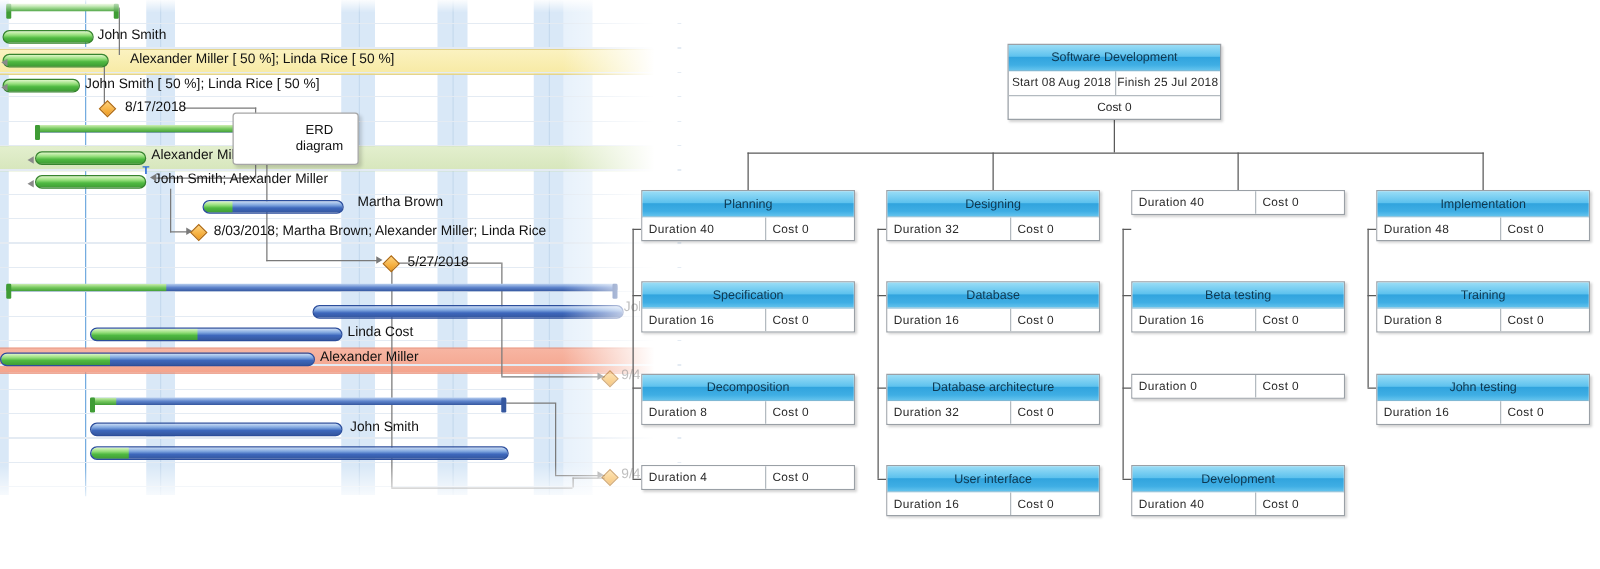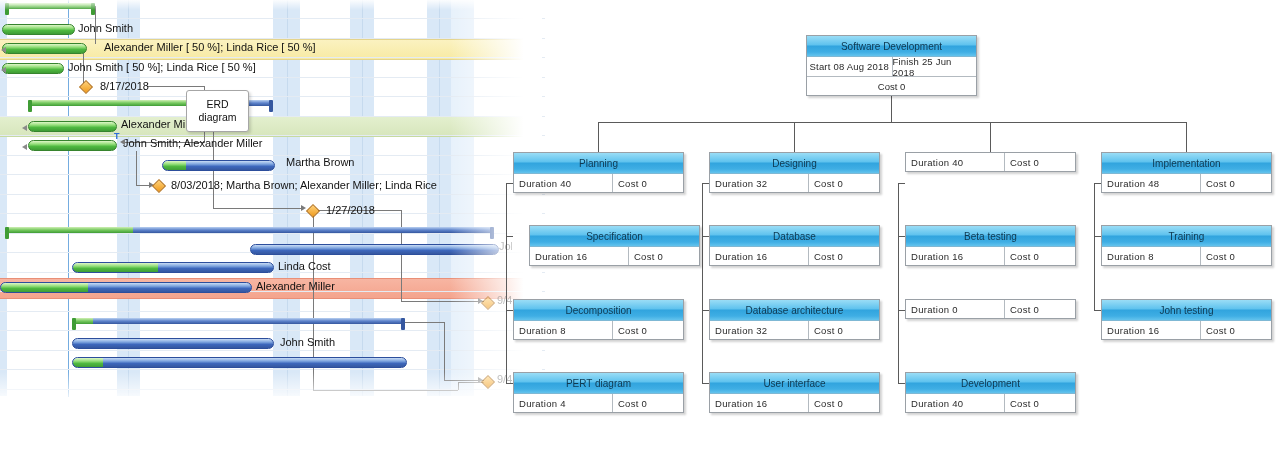--- a/index.html
+++ b/index.html
@@ -37,21 +37,21 @@
   .cl{position:absolute;background:#7a7a7a;z-index:4;}
   .arr{position:absolute;width:0;height:0;z-index:4;}
   .arr.r{border-top:3px solid transparent;border-bottom:3px solid transparent;border-left:5px solid #7a7a7a;}
   .arr.l{border-top:3px solid transparent;border-bottom:3px solid transparent;border-right:5px solid #7a7a7a;}
   .tri-l{position:absolute;width:0;height:0;border-top:3px solid transparent;border-bottom:3px solid transparent;
          border-right:5px solid #8a8a8a;z-index:6;}
   .tmark{position:absolute;font-size:9px;font-weight:bold;color:#2E6DD9;z-index:6;}
   .callout{position:absolute;left:186px;top:90px;width:61px;height:40px;background:#fff;border:1px solid #A6A6A6;
            border-radius:3px;box-shadow:2px 2px 3px rgba(0,0,0,.15);z-index:7;
            display:flex;flex-direction:column;align-items:center;justify-content:center;
-           font-size:10.5px;line-height:1.25;color:#111;}
+           font-size:10.5px;line-height:1.25;color:#111;padding-left:38px;}
   .fade{position:absolute;z-index:8;pointer-events:none;}
   .fadeR{left:450px;top:0;width:92px;height:400px;background:linear-gradient(90deg,rgba(255,255,255,0),#fff 80%);}
   .fadeB{left:0;top:372px;width:545px;height:36px;background:linear-gradient(180deg,rgba(255,255,255,0),#fff 85%);}
   .fadeT{left:0;top:0;width:545px;height:10px;background:linear-gradient(0deg,rgba(255,255,255,0),rgba(255,255,255,.9));}
   
   .wbs{position:absolute;left:0;top:0;width:1280px;height:455px;z-index:10;pointer-events:none;}
   .wl{position:absolute;background:#5a5a5a;z-index:9;}
   .wbox{position:absolute;width:169px;background:#fff;border:1px solid #9AA0A6;
         box-shadow:1.5px 1.5px 2px rgba(0,0,0,.18);z-index:10;pointer-events:auto;}
   .wbox-h{height:20px;display:flex;align-items:center;justify-content:center;font-size:10px;color:#0E3850;
@@ -151,21 +151,21 @@
 
     <div class="bar" style="left:162px;top:160px;width:111px">
         <div class="prog" style="width:23px"></div>
       </div>
     <span class="gl" style="left:286px;top:156px">Martha Brown</span>
 
     <div class="ms" style="left:154px;top:181px"></div>
     <span class="gl" style="left:171px;top:179px">8/03/2018; Martha Brown; Alexander Miller; Linda Rice</span>
 
     <div class="ms" style="left:308px;top:206px"></div>
-    <span class="gl" style="left:326px;top:204px">1/27/2018</span>
+    <span class="gl" style="left:326px;top:204px">5/27/2018</span>
 
     <div class="sum" style="left:5px;top:227px;width:489px">
         <div class="prog" style="width:128px"></div>
       </div>
     <div class="hk g" style="left:5px;top:227px"></div>
     <div class="hk b" style="left:490px;top:227px"></div>
 
     <div class="bar" style="left:250px;top:244px;width:247px"></div>
 
     <div class="bar" style="left:72px;top:262px;width:200px">
@@ -233,48 +233,47 @@
     <div class="wl" style="left:898px;top:383px;width:7px;height:1px"></div>
     <div class="wl" style="left:1094px;top:183px;width:1px;height:127px"></div>
     <div class="wl" style="left:1094px;top:183px;width:7px;height:1px"></div>
     <div class="wl" style="left:1094px;top:236px;width:7px;height:1px"></div>
     <div class="wl" style="left:1094px;top:310px;width:7px;height:1px"></div>
 
     <div class="wbox root" style="left:806px;top:35px">
       <div class="wbox-h">Software Development</div>
       <div class="r2">
         <div class="c1">Start 08 Aug 2018</div>
-        <div class="c2">Finish 25 Jun 2018</div>
+        <div class="c2">Finish 25 Jul 2018</div>
       </div>
       <div class="r3">Cost 0</div>
     </div>
 
     <div class="wbox" style="left:513px;top:152px">
       <div class="wbox-h">Planning</div>
       <div class="wbox-r">
           <div class="c1">Duration 40</div>
           <div class="c2">Cost 0</div>
         </div>
     </div>
-    <div class="wbox" style="left:529px;top:225px">
+    <div class="wbox" style="left:513px;top:225px">
       <div class="wbox-h">Specification</div>
       <div class="wbox-r">
           <div class="c1">Duration 16</div>
           <div class="c2">Cost 0</div>
         </div>
     </div>
     <div class="wbox" style="left:513px;top:299px">
       <div class="wbox-h">Decomposition</div>
       <div class="wbox-r">
           <div class="c1">Duration 8</div>
           <div class="c2">Cost 0</div>
         </div>
     </div>
     <div class="wbox" style="left:513px;top:372px">
-      <div class="wbox-h">PERT diagram</div>
       <div class="wbox-r">
           <div class="c1">Duration 4</div>
           <div class="c2">Cost 0</div>
         </div>
     </div>
 
     <div class="wbox" style="left:709px;top:152px">
       <div class="wbox-h">Designing</div>
       <div class="wbox-r">
           <div class="c1">Duration 32</div>

